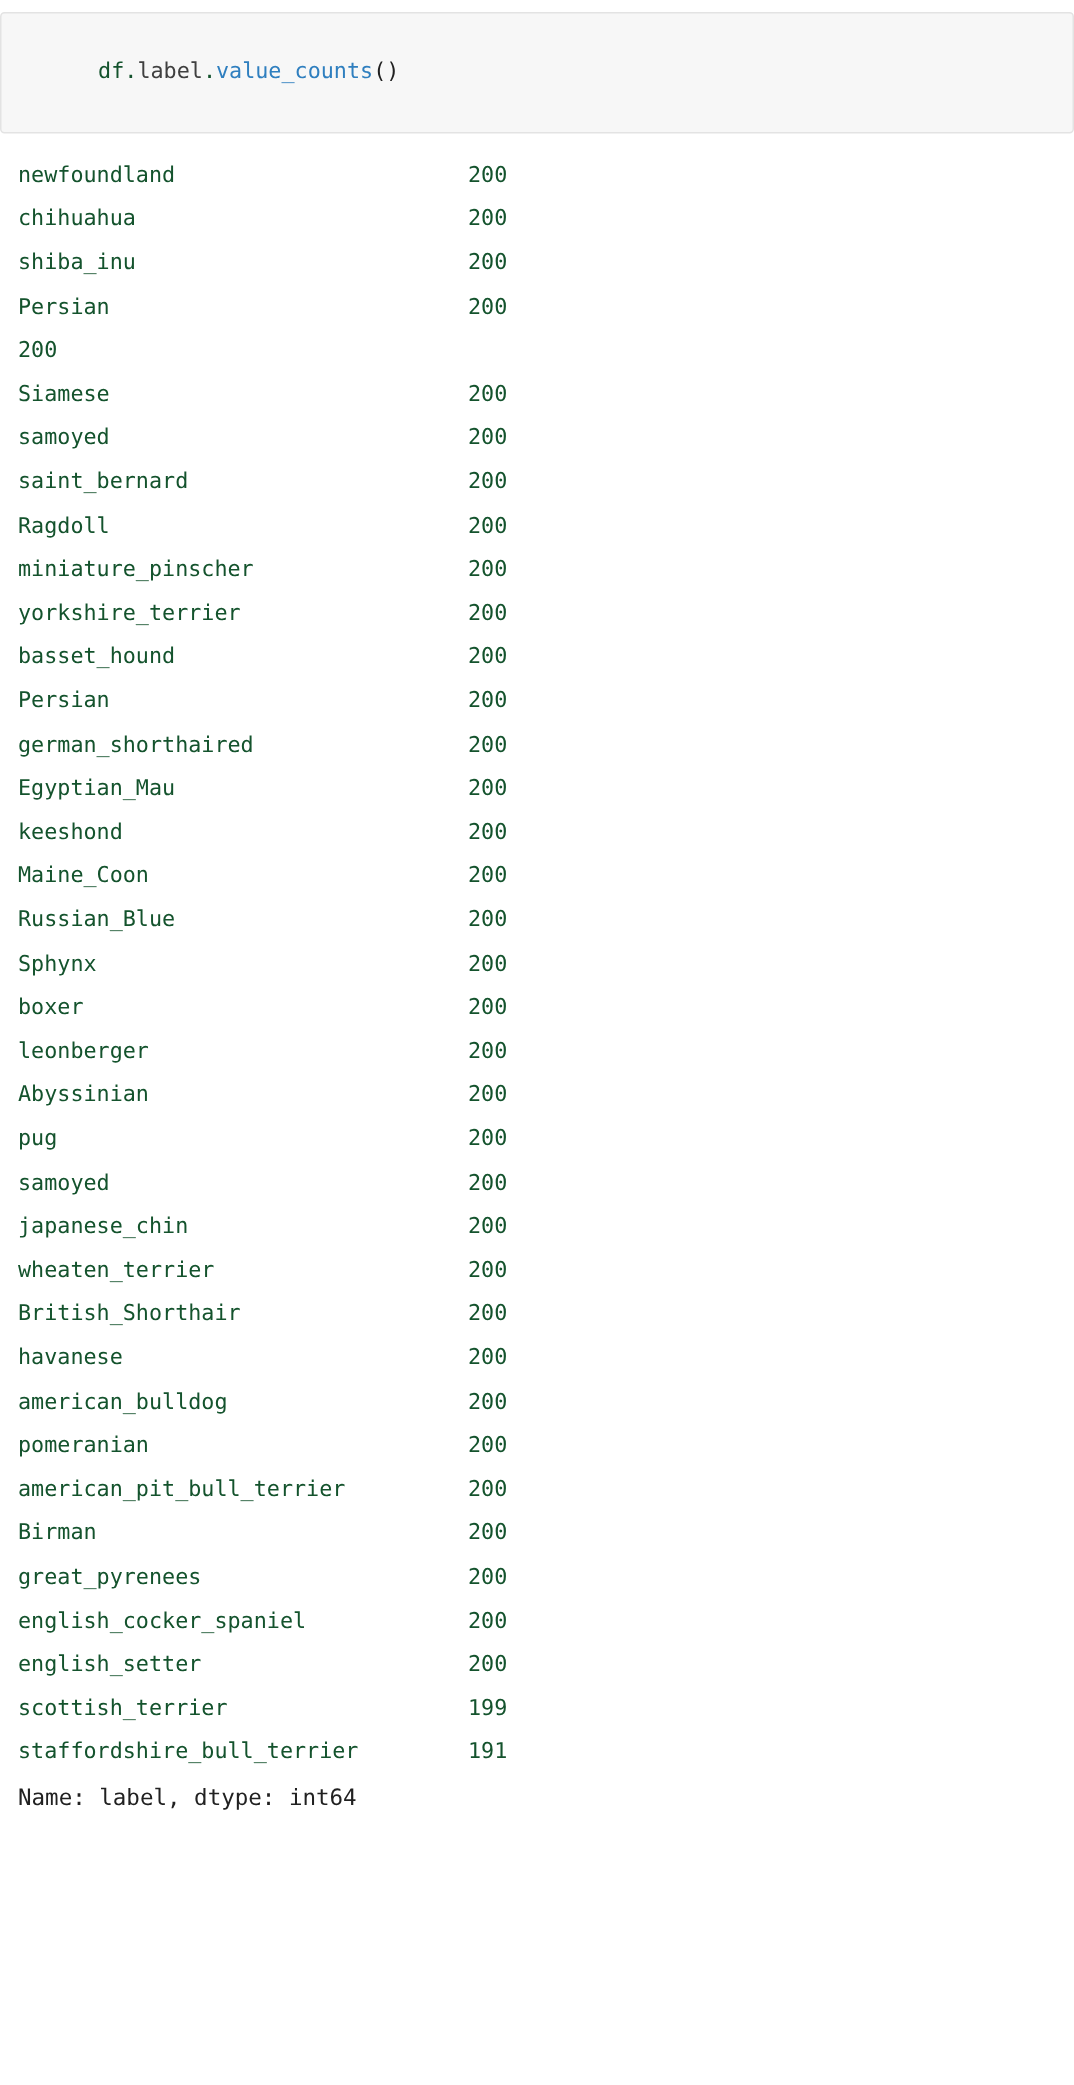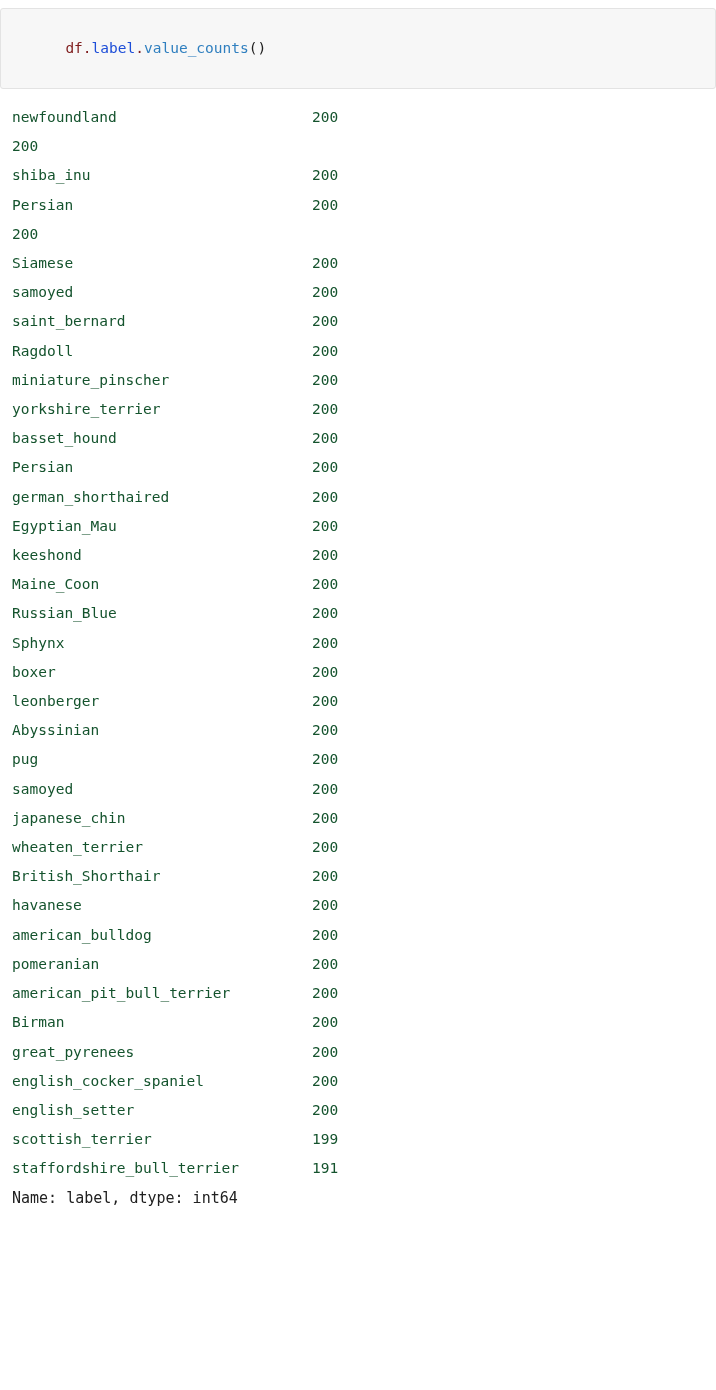--- a/index.html
+++ b/index.html
@@ -25,22 +25,22 @@
     border-radius: 3px;
     background: #f7f7f7;
     padding: 9px 12px 10px 12px;
   }
   .code-line {
     font-family: "DejaVu Sans Mono", monospace;
     font-size: 14.5px;
     line-height: 20px;
     white-space: pre;
   }
-  .tok-plain { color: #7f1d1d; }
-  .tok-attr  { color: #1d4ed8; }
+  .tok-plain { color: #14532d; }
+  .tok-attr  { color: #404040; }
   .tok-func  { color: #2f7fbf; }
   .tok-punc  { color: #212121; }
 
   .output {
     box-sizing: border-box;
     padding: 14px 12px 8px 12px;
   }
   .out-row {
     display: flex;
     font-family: "DejaVu Sans Mono", monospace;
@@ -73,21 +73,21 @@
 
   <div class="code-cell">
     <div class="code-line">
       <span class="tok-plain">df.</span><span class="tok-attr">label</span><span class="tok-plain">.</span><span class="tok-func">value_counts</span><span class="tok-punc">()</span>
     </div>
   </div>
 
   <div class="output">
     <div id="output-rows">
         <div class="out-row"><span class="out-label">newfoundland</span><span class="out-value">200</span></div>
-        <div class="out-row"><span class="out-value">200</span></div>
+        <div class="out-row"><span class="out-label">chihuahua</span><span class="out-value">200</span></div>
         <div class="out-row"><span class="out-label">shiba_inu</span><span class="out-value">200</span></div>
         <div class="out-row"><span class="out-label">Persian</span><span class="out-value">200</span></div>
         <div class="out-row"><span class="out-value">200</span></div>
         <div class="out-row"><span class="out-label">Siamese</span><span class="out-value">200</span></div>
         <div class="out-row"><span class="out-label">samoyed</span><span class="out-value">200</span></div>
         <div class="out-row"><span class="out-label">saint_bernard</span><span class="out-value">200</span></div>
         <div class="out-row"><span class="out-label">Ragdoll</span><span class="out-value">200</span></div>
         <div class="out-row"><span class="out-label">miniature_pinscher</span><span class="out-value">200</span></div>
         <div class="out-row"><span class="out-label">yorkshire_terrier</span><span class="out-value">200</span></div>
         <div class="out-row"><span class="out-label">basset_hound</span><span class="out-value">200</span></div>

